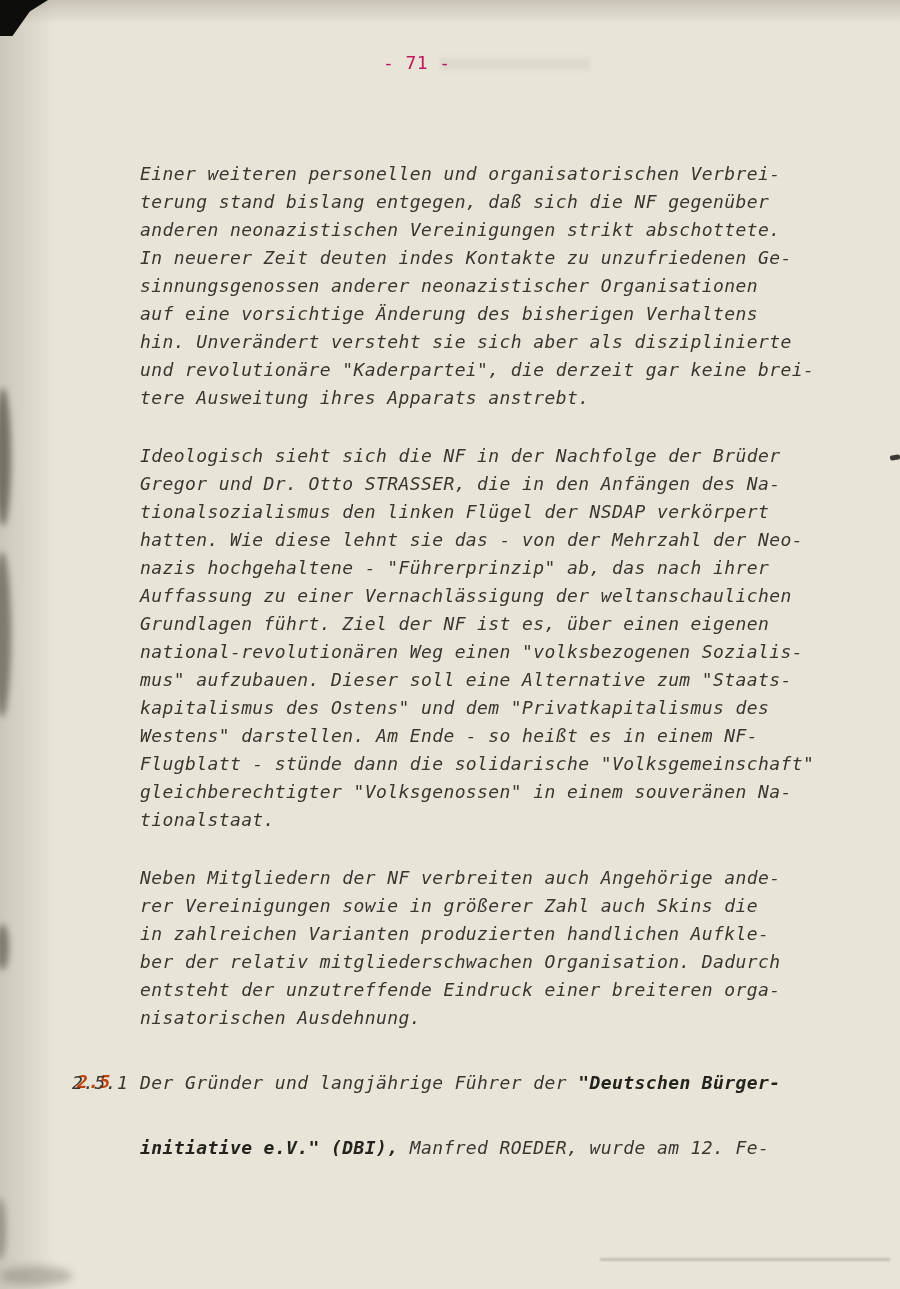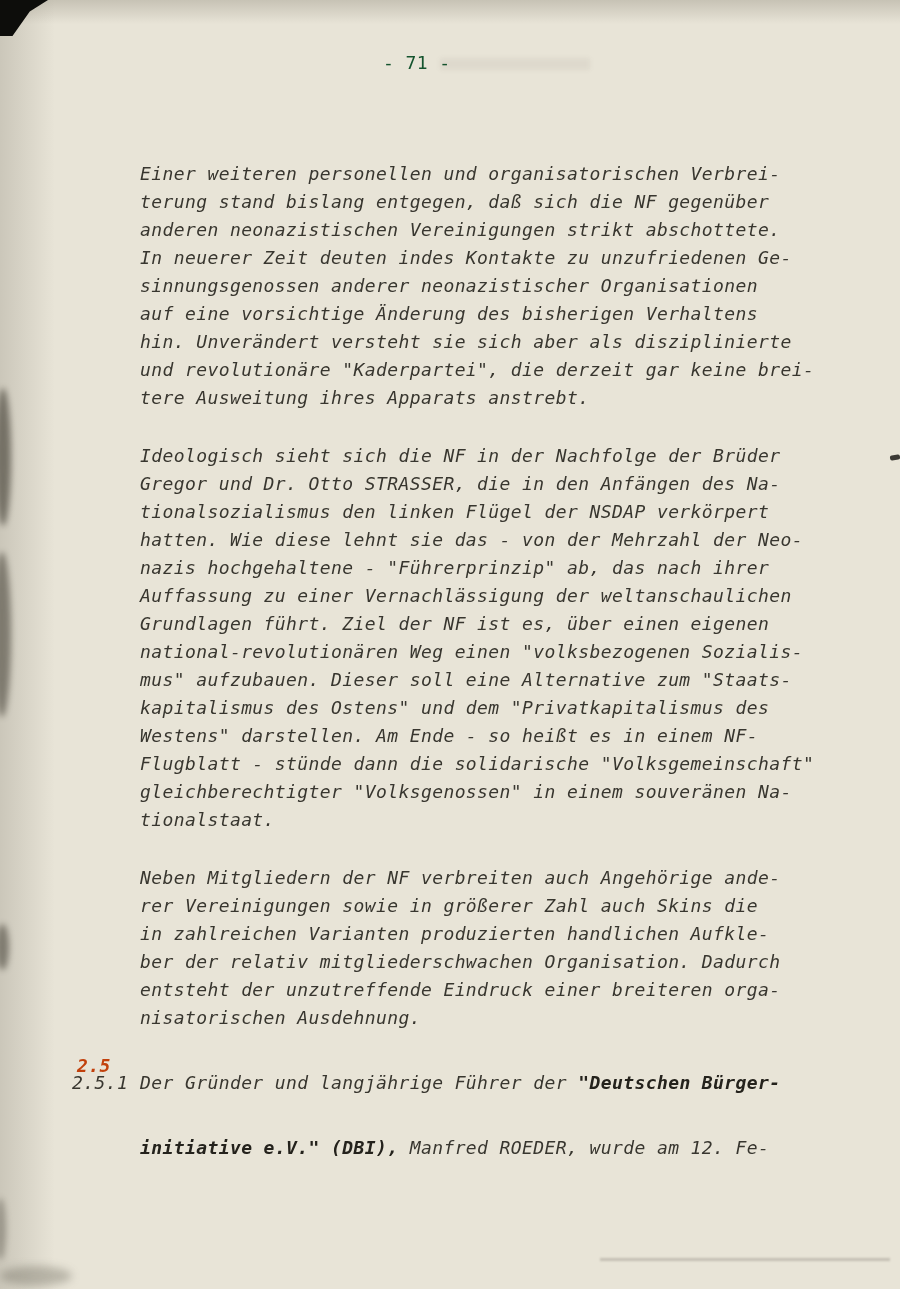--- a/index.html
+++ b/index.html
@@ -49,31 +49,31 @@
     background: rgba(90,85,75,0.25); filter: blur(1px);
   }
   .bottom-smudge {
     position: absolute; left: 0; top: 1266px; width: 72px; height: 20px;
     background: rgba(80,75,64,0.30); filter: blur(4px); border-radius: 50%;
   }
 
   
   .page-number {
     position: absolute; top: 52px; left: 383px;
-    font-size: 18px; letter-spacing: 0.4px; color: #14532d;
+    font-size: 18px; letter-spacing: 0.4px; color: #be185d;
   }
   .content { position: absolute; top: 160px; left: 0; right: 0; font-style: italic; }
   .para {
     margin: 0 0 30px 140px;
     white-space: pre;
     font-size: 18px;
     line-height: 28px;
     letter-spacing: 0.4px;
   }
-  .para.last { margin-bottom: 20px; }
+  .para.last { margin-bottom: 36px; }
   .section {
     position: relative;
     padding-left: 140px;
     font-size: 18px;
     line-height: 28px;
     letter-spacing: 0.4px;
   }
   .heading-row { margin-bottom: 10px; font-weight: bold; color: #c2410c; }
   .sec-num { position: absolute; left: 77px; top: 0; white-space: pre; }
   .sec-num.s251 { left: 72px; font-weight: normal; color: #38362f; }

